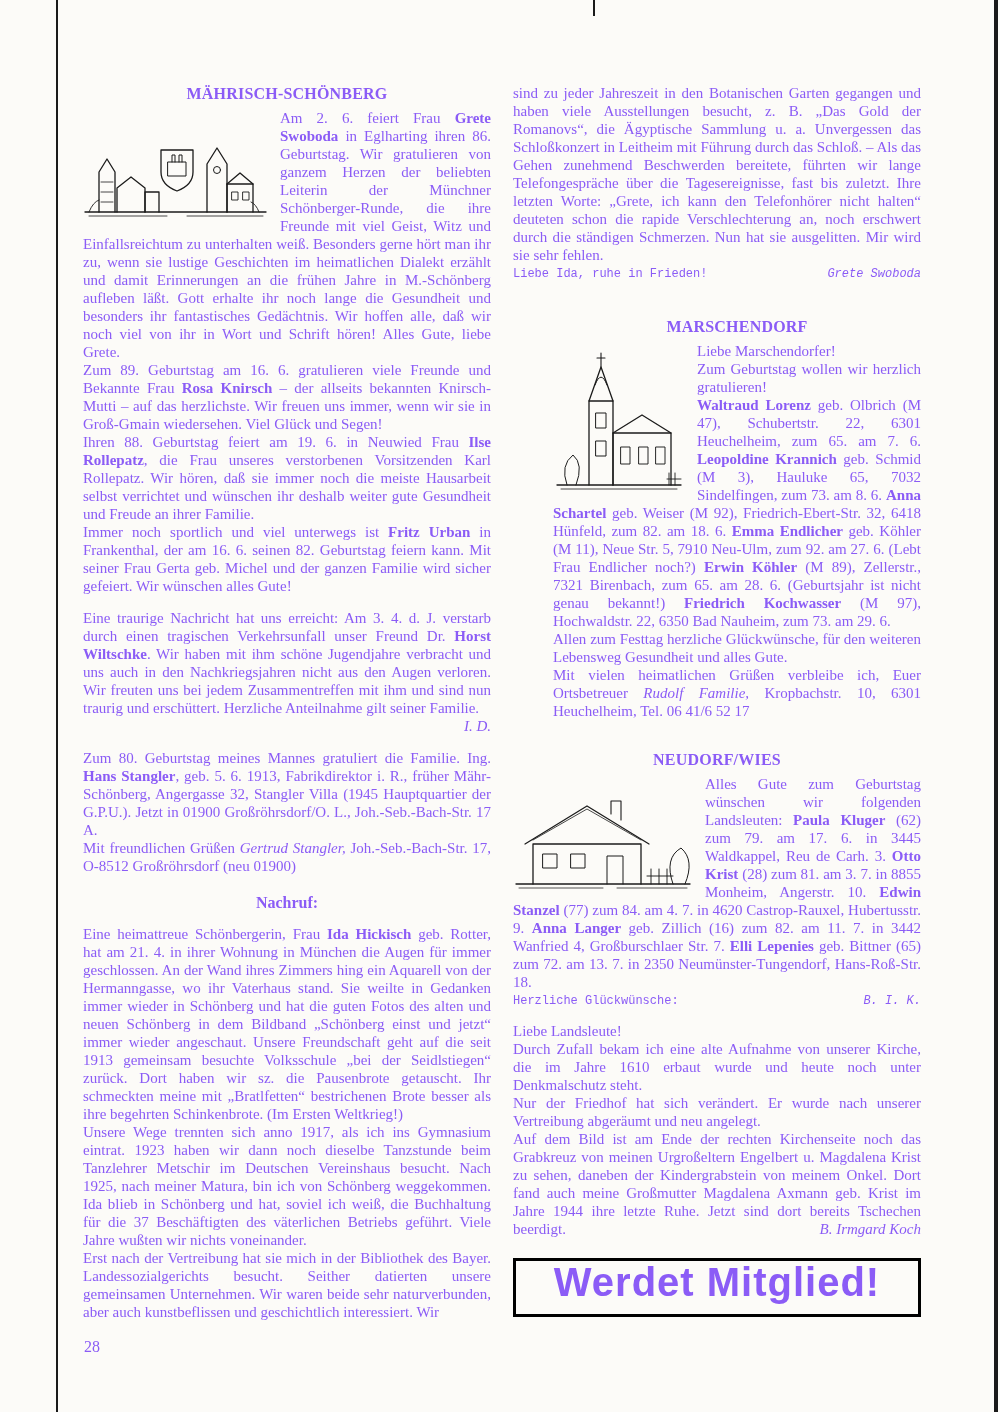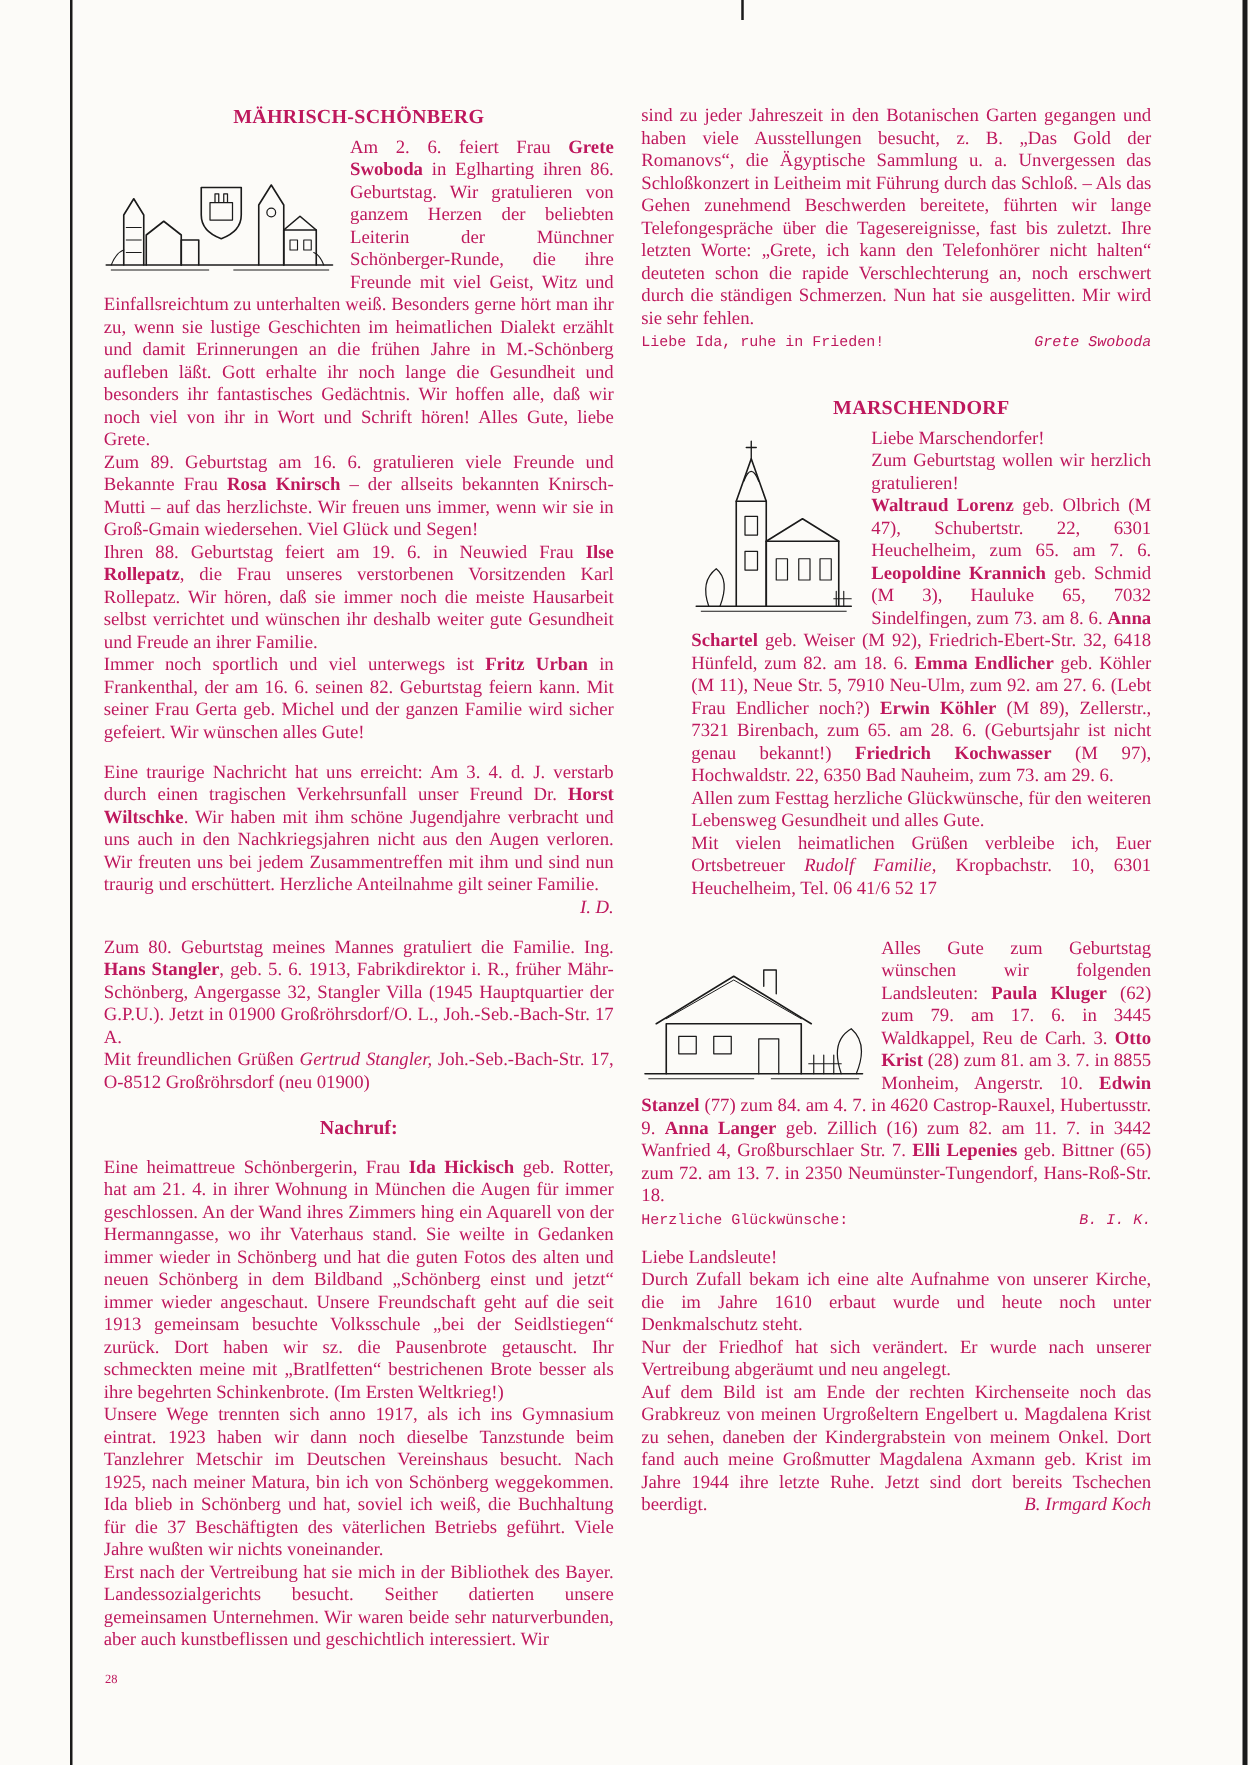--- a/index.html
+++ b/index.html
@@ -2,21 +2,21 @@
 <html lang="de"><head>
 <meta charset="utf-8">
 <style>
   html,body{margin:0;padding:0;}
   body{background:#d8d8d8;}
   .sheet{
     position:relative;
     width:1000px;height:1412px;
     margin:0 auto;
     background:#fcfbf8;
-    color:#be185d;
+    color:#8b5cf6;
     font-family:"Liberation Serif", serif;
     overflow:hidden;
   }
   
   .edge{position:absolute;background:#1a1a1a;}
   .edge-left{left:56px;top:0;width:2px;height:1412px;}
   .edge-right{right:2px;top:0;width:4px;height:1412px;}
   .tick-top{left:593px;top:0;width:2px;height:16px;}
 
   .columns{
@@ -59,21 +59,21 @@
     padding:12px 6px 14px 6px;
     text-align:center;
   }
   .banner span{
     font-family:"Liberation Sans", sans-serif;
     font-weight:700;font-size:40px;letter-spacing:1px;
     white-space:nowrap;
   }
   .page-number{
     position:absolute;left:84px;top:1338px;
-    font-size:10px;
+    font-size:16px;
   }
 </style>
 </head>
 <body>
 
 <div class="sheet">
 
   <div class="edge edge-left"></div>
   <div class="edge edge-right"></div>
   <div class="edge tick-top"></div>
@@ -158,20 +158,21 @@
         </span>
 
         <p class="body"><span>Liebe Marschendorfer!</span></p>
         <p class="body"><span>Zum Geburtstag wollen wir herzlich gratulieren!</span></p>
         <p class="body"><span class="b">Waltraud Lorenz</span><span> geb. Olbrich (M 47), Schubertstr. 22, 6301 Heuchelheim, zum 65. am 7. 6. </span><span class="b">Leopoldine Krannich</span><span> geb. Schmid (M 3), Hauluke 65, 7032 Sindelfingen, zum 73. am 8. 6. </span><span class="b">Anna Schartel</span><span> geb. Weiser (M 92), Friedrich-Ebert-Str. 32, 6418 Hünfeld, zum 82. am 18. 6. </span><span class="b">Emma Endlicher</span><span> geb. Köhler (M 11), Neue Str. 5, 7910 Neu-Ulm, zum 92. am 27. 6. (Lebt Frau Endlicher noch?) </span><span class="b">Erwin Köhler</span><span> (M 89), Zellerstr., 7321 Birenbach, zum 65. am 28. 6. (Geburtsjahr ist nicht genau bekannt!) </span><span class="b">Friedrich Kochwasser</span><span> (M 97), Hochwaldstr. 22, 6350 Bad Nauheim, zum 73. am 29. 6.</span></p>
         <p class="body"><span>Allen zum Festtag herzliche Glückwünsche, für den weiteren Lebensweg Gesundheit und alles Gute.</span></p>
         <p class="body"><span>Mit vielen heimatlichen Grüßen verbleibe ich, Euer Ortsbetreuer </span><span class="i">Rudolf Familie,</span><span> Kropbachstr. 10, 6301 Heuchelheim, Tel. 06 41/6 52 17</span></p>
       </div>
 
       <div class="section sec-gap">
+        <div class="sec-head">NEUDORF/WIES</div>
 
         <span class="illu">
           <svg width="180" height="114" viewBox="0 0 180 114" xmlns="http://www.w3.org/2000/svg">
             <g fill="none" stroke="#1b1b1b" stroke-width="1.3" stroke-linecap="round" stroke-linejoin="round">
               <path d="M3 106 H177"></path>
               <path d="M20 106 V66 H128 V106"></path>
               <path d="M12 66 L74 28 L136 66"></path>
               <path d="M20 62 L74 31 L128 62" stroke-width="0.8"></path>
               <path d="M30 76 h14 v14 h-14 z M58 76 h14 v14 h-14 z" stroke-width="1"></path>
               <path d="M94 106 V78 h16 v28" stroke-width="1"></path>
@@ -187,18 +188,21 @@
         <div class="flex-line">
           <span>Herzliche Glückwünsche:</span>
           <span class="i">B. I. K.</span>
         </div>
         <p class="body mt-md"><span>Liebe Landsleute!</span></p>
         <p class="body"><span>Durch Zufall bekam ich eine alte Aufnahme von unserer Kirche, die im Jahre 1610 erbaut wurde und heute noch unter Denkmalschutz steht.</span></p>
         <p class="body"><span>Nur der Friedhof hat sich verändert. Er wurde nach unserer Vertreibung abgeräumt und neu angelegt.</span></p>
         <p class="body cf"><span>Auf dem Bild ist am Ende der rechten Kirchenseite noch das Grabkreuz von meinen Urgroßeltern Engelbert u. Magdalena Krist zu sehen, daneben der Kindergrabstein von meinem Onkel. Dort fand auch meine Großmutter Magdalena Axmann geb. Krist im Jahre 1944 ihre letzte Ruhe. Jetzt sind dort bereits Tschechen beerdigt. </span><span class="i sig">B. Irmgard Koch</span></p>
       </div>
 
+      <div class="banner">
+        <span>Werdet Mitglied!</span>
+      </div>
 
     </div>
   </div>
 
   <div class="page-number">28</div>
 </div>
 
 </body></html>

